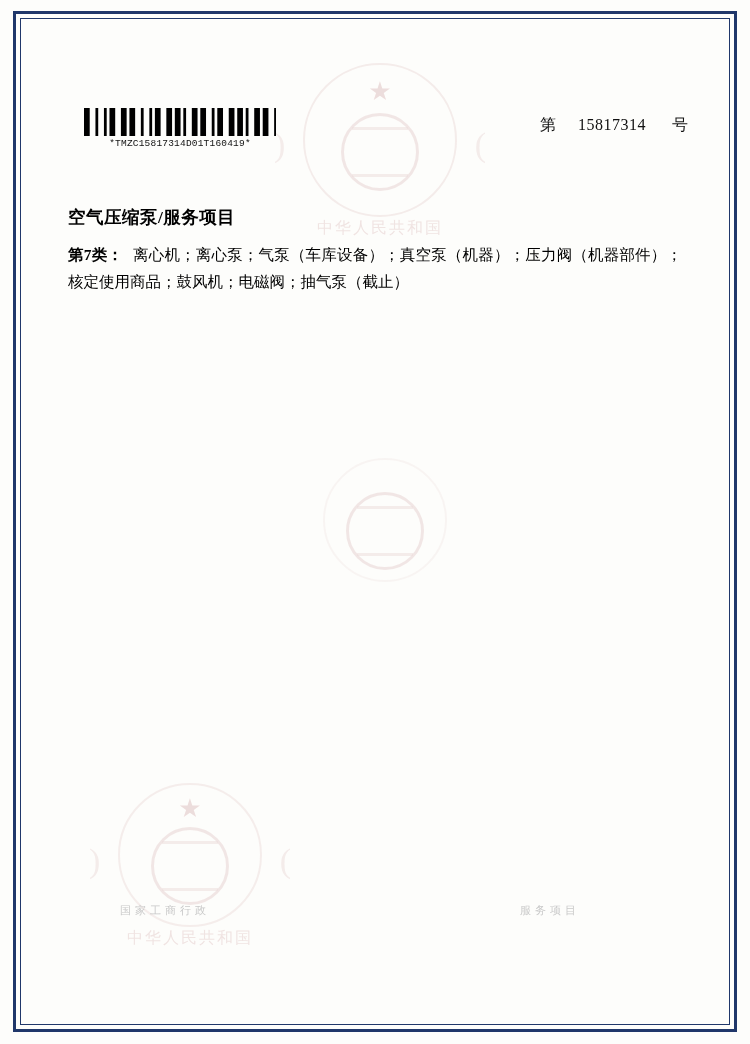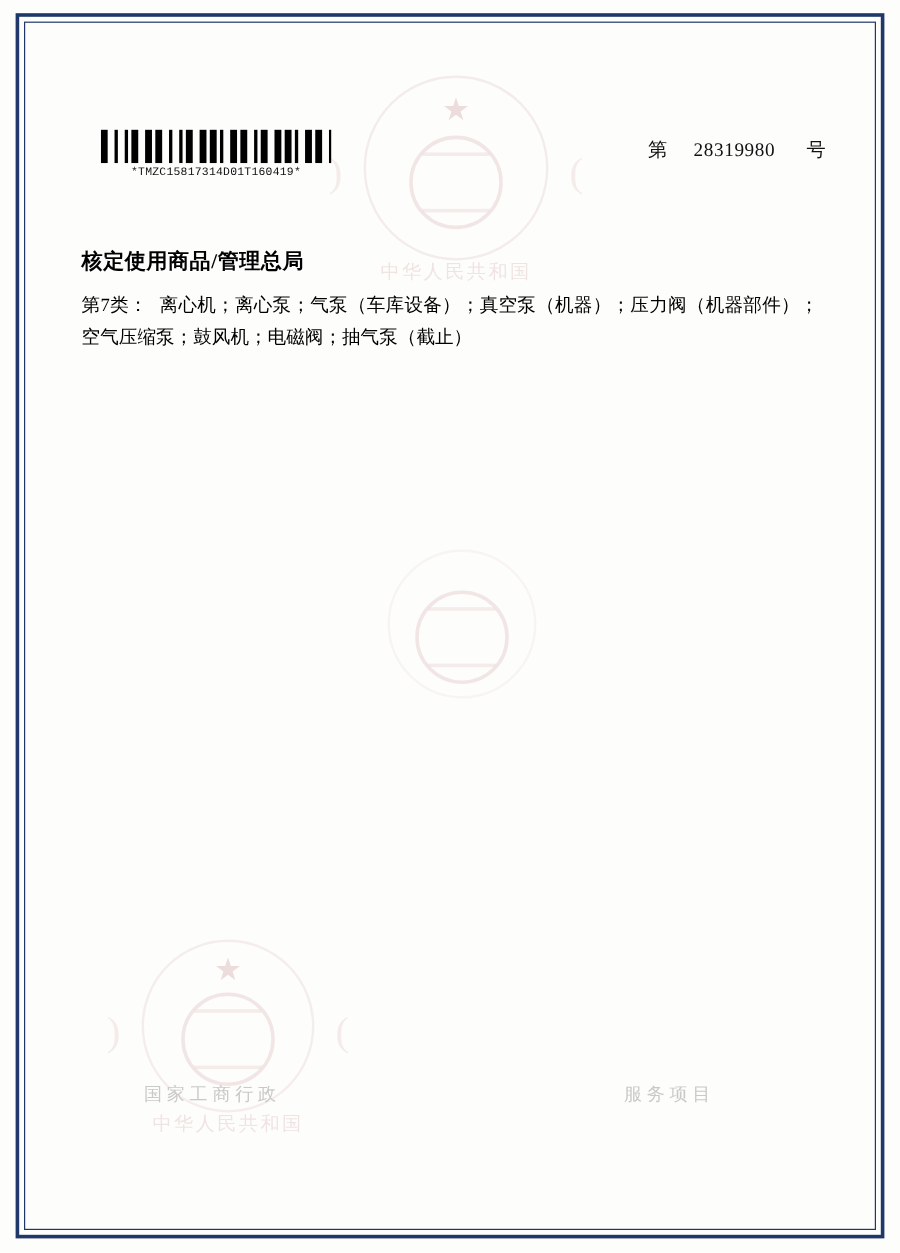--- a/index.html
+++ b/index.html
@@ -125,21 +125,21 @@
     font-size: 34px;
     opacity: .55;
   }
   .wm-side-left { left: -6px; }
   .wm-side-right { right: -6px; }
 
   
   .faint-text {
     position: absolute;
     color: #c9c9c9;
-    font-size: 15px;
+    font-size: 11px;
     letter-spacing: 4px;
     font-family: "Liberation Serif", serif;
     white-space: nowrap;
     pointer-events: none;
   }
   .faint-left { left: 120px; top: 903px; }
   .faint-right { left: 520px; top: 903px; }
 
   
   .barcode-wrap {
@@ -196,21 +196,21 @@
     color: #000;
   }
   .goods-para {
     font-size: 15.5px;
     line-height: 1.75;
     margin: 0;
     text-align: justify;
     color: #000;
   }
   .class-label {
-    font-weight: normal;
+    font-weight: bold;
     margin-right: 10px;
   }
 </style>
 </head>
 <body>
 
 <div class="page">
 
   <div class="frame-outer"></div>
   <div class="frame-inner"></div>
@@ -269,22 +269,22 @@
           <rect x="170.22" y="0" width="5.72" height="28"></rect>
           <rect x="178.71" y="0" width="5.72" height="28"></rect>
           <rect x="190.15" y="0" width="2.77" height="28"></rect>
         </g>
     </svg>
     <div class="barcode-num">*TMZC15817314D01T160419*</div>
   </div>
 
   <div class="serial-row">
     <span class="serial-label">第</span>
-    <span class="serial-value">28319980</span>
+    <span class="serial-value">15817314</span>
     <span class="serial-suffix">号</span>
   </div>
 
   <div class="content">
-    <h1 class="section-title">核定使用商品/管理总局</h1>
-    <p class="goods-para"><span class="class-label">第7类：</span><span>离心机；离心泵；气泵（车库设备）；真空泵（机器）；压力阀（机器部件）；空气压缩泵；鼓风机；电磁阀；抽气泵（截止）</span></p>
+    <h1 class="section-title">空气压缩泵/服务项目</h1>
+    <p class="goods-para"><span class="class-label">第7类：</span><span>离心机；离心泵；气泵（车库设备）；真空泵（机器）；压力阀（机器部件）；核定使用商品；鼓风机；电磁阀；抽气泵（截止）</span></p>
   </div>
 
 </div>
 
 </body></html>

